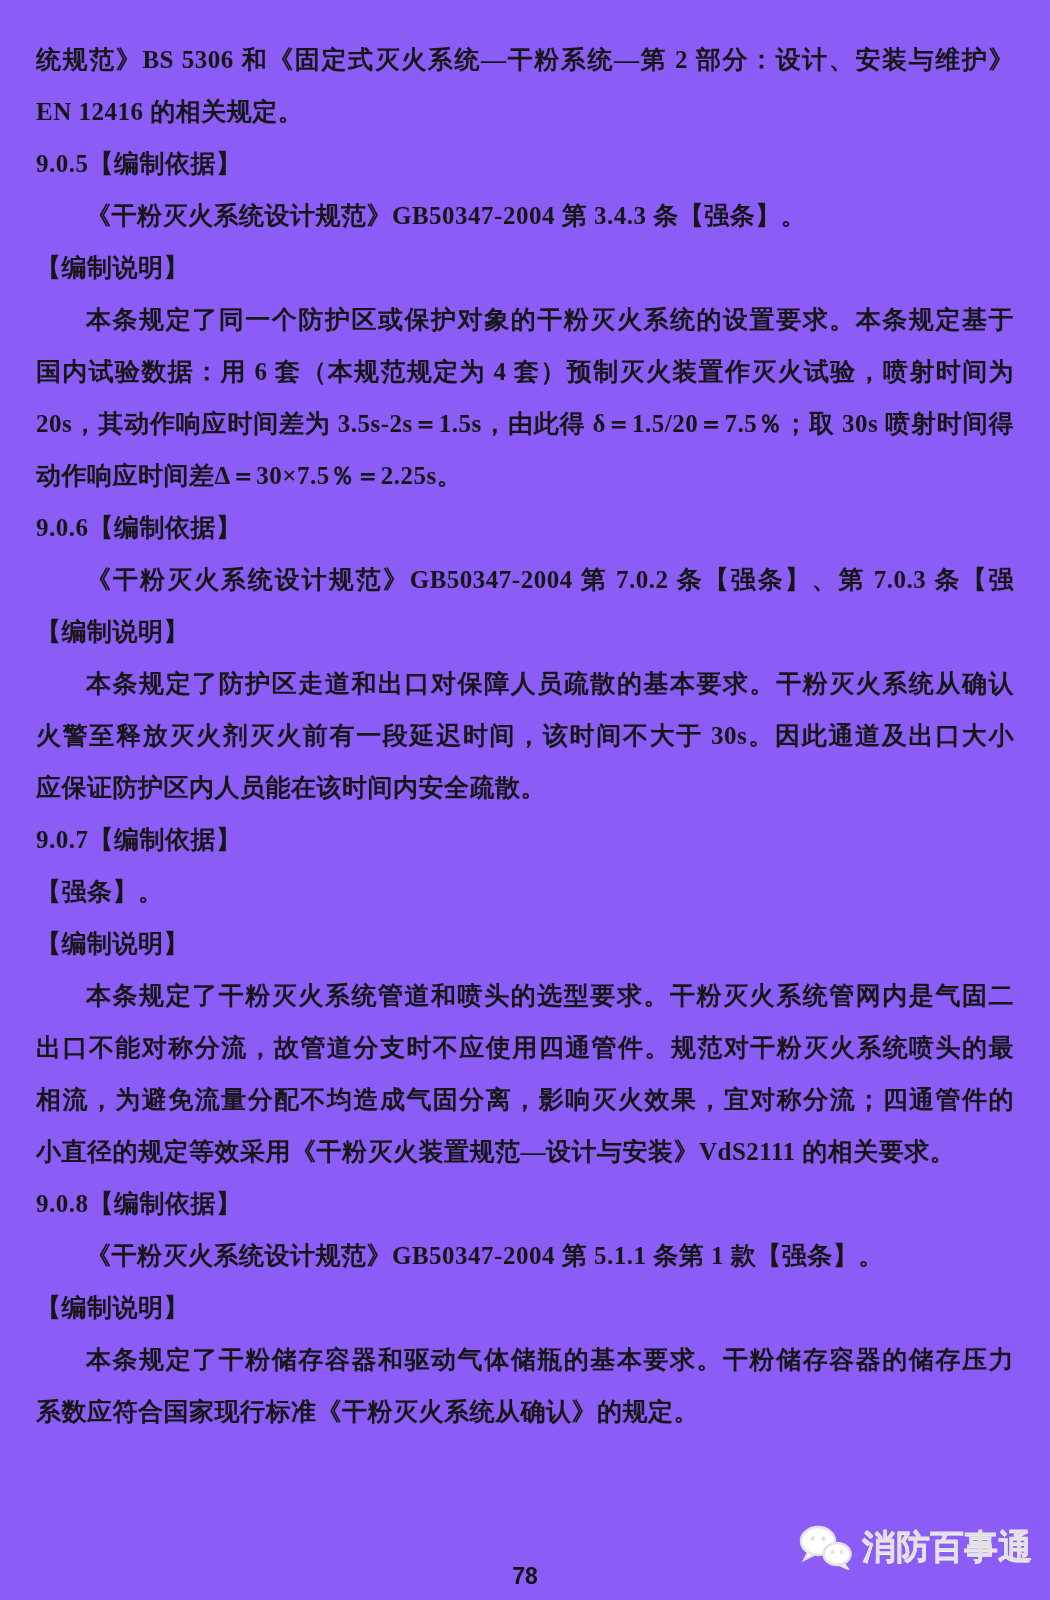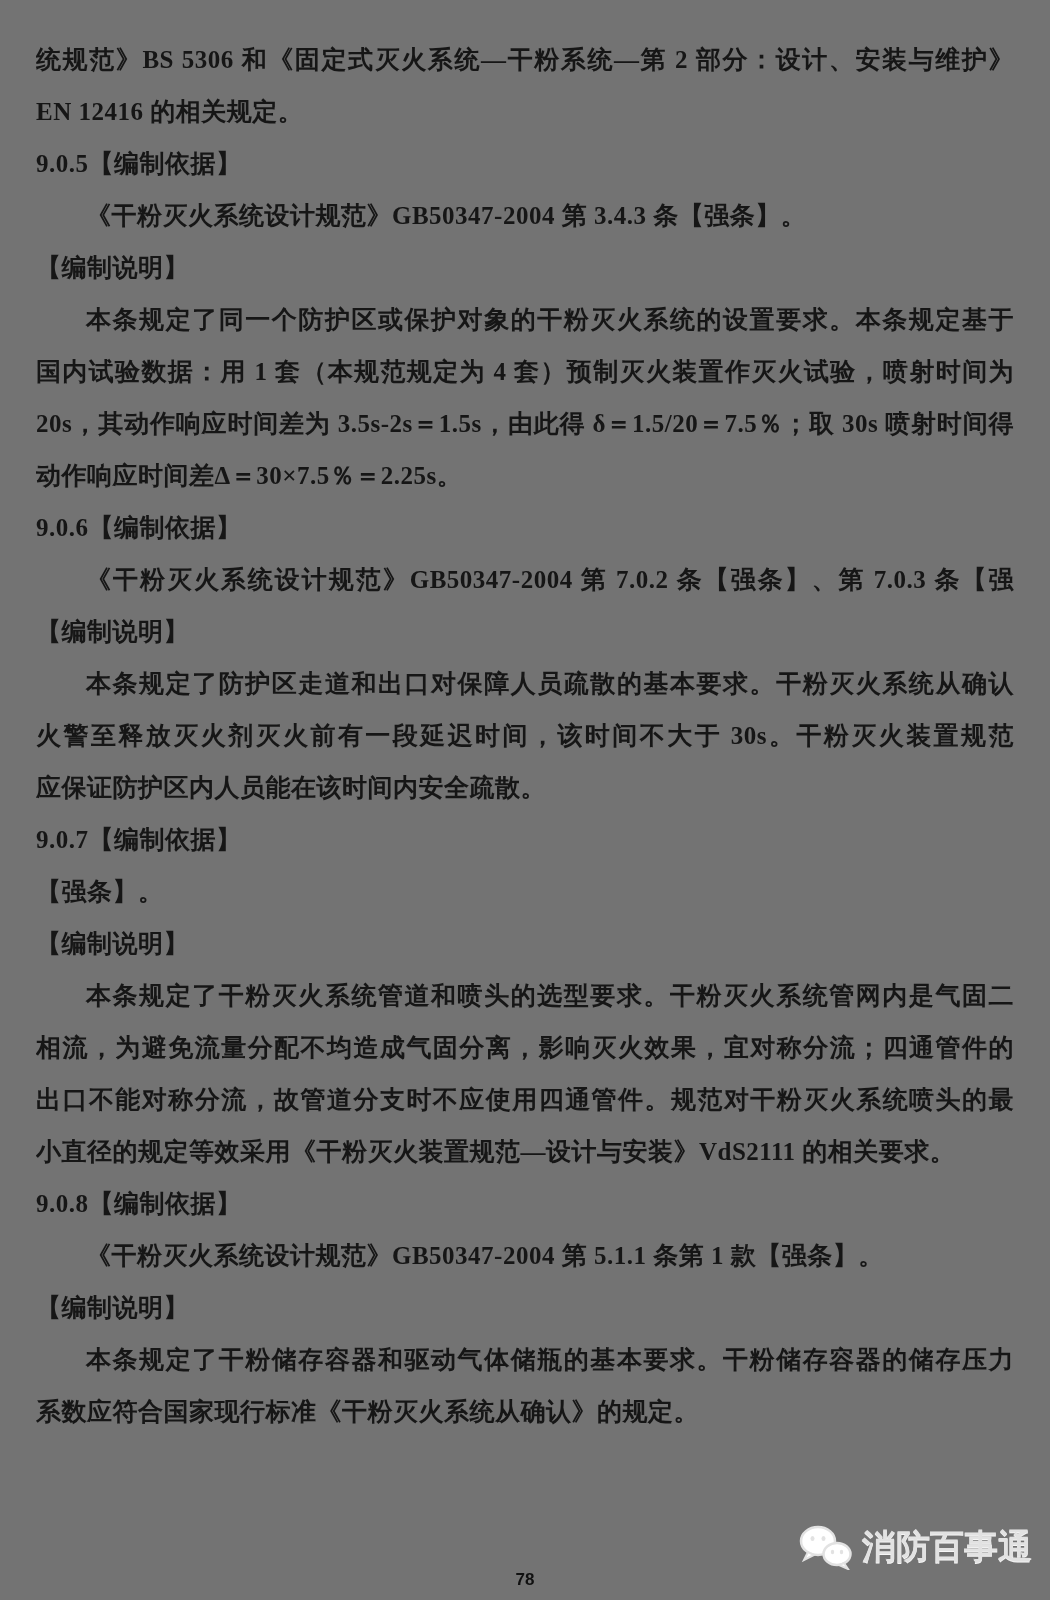--- a/index.html
+++ b/index.html
@@ -10,21 +10,21 @@
   body {
     width: 1050px;
     height: 1600px;
     position: relative;
     overflow: hidden;
     font-family: "Liberation Serif", "DejaVu Serif", serif;
   }
   .doc-page {
     position: absolute;
     inset: 0;
-    background: #737373;
+    background: #8b5cf6;
   }
   
   .doc-lines {
     position: absolute;
     left: 36px;
     top: 34px;
     width: 978px;
     font-size: 25px;
     font-weight: 700;
     color: #161616;
@@ -64,52 +64,52 @@
     display: block;
   }
   
   .page-number {
     position: absolute;
     left: 0;
     right: 0;
     bottom: 10px;
     text-align: center;
     font-family: "Liberation Sans", "DejaVu Sans", sans-serif;
-    font-size: 17px;
+    font-size: 23px;
     font-weight: 700;
     color: #111111;
   }
 </style>
 </head>
 <body>
 
 <div class="doc-page">
 
   <div class="doc-lines" id="doc-lines">
       <div class="line just">统规范》BS 5306 和《固定式灭火系统—干粉系统—第 2 部分：设计、安装与维护》</div>
       <div class="line">EN 12416 的相关规定。</div>
       <div class="line clause"><span class="num">9.0.5</span><span class="lab">【编制依据】</span></div>
       <div class="line ind">《干粉灭火系统设计规范》GB50347-2004 第 3.4.3 条【强条】。</div>
       <div class="line">【编制说明】</div>
       <div class="line just ind">本条规定了同一个防护区或保护对象的干粉灭火系统的设置要求。本条规定基于</div>
-      <div class="line just">国内试验数据：用 1 套（本规范规定为 4 套）预制灭火装置作灭火试验，喷射时间为</div>
+      <div class="line just">国内试验数据：用 6 套（本规范规定为 4 套）预制灭火装置作灭火试验，喷射时间为</div>
       <div class="line just">20s，其动作响应时间差为 3.5s-2s＝1.5s，由此得 δ＝1.5/20＝7.5％；取 30s 喷射时间得</div>
       <div class="line">动作响应时间差Δ＝30×7.5％＝2.25s。</div>
       <div class="line clause"><span class="num">9.0.6</span><span class="lab">【编制依据】</span></div>
       <div class="line just ind">《干粉灭火系统设计规范》GB50347-2004 第 7.0.2 条【强条】、第 7.0.3 条【强条】。</div>
       <div class="line">【编制说明】</div>
       <div class="line just ind">本条规定了防护区走道和出口对保障人员疏散的基本要求。干粉灭火系统从确认</div>
-      <div class="line just">火警至释放灭火剂灭火前有一段延迟时间，该时间不大于 30s。干粉灭火装置规范</div>
+      <div class="line just">火警至释放灭火剂灭火前有一段延迟时间，该时间不大于 30s。因此通道及出口大小</div>
       <div class="line">应保证防护区内人员能在该时间内安全疏散。</div>
       <div class="line clause"><span class="num">9.0.7</span><span class="lab">【编制依据】</span></div>
       <div class="line">【强条】。</div>
       <div class="line">【编制说明】</div>
       <div class="line just ind">本条规定了干粉灭火系统管道和喷头的选型要求。干粉灭火系统管网内是气固二</div>
+      <div class="line just">出口不能对称分流，故管道分支时不应使用四通管件。规范对干粉灭火系统喷头的最</div>
       <div class="line just">相流，为避免流量分配不均造成气固分离，影响灭火效果，宜对称分流；四通管件的</div>
-      <div class="line just">出口不能对称分流，故管道分支时不应使用四通管件。规范对干粉灭火系统喷头的最</div>
       <div class="line">小直径的规定等效采用《干粉灭火装置规范—设计与安装》VdS2111 的相关要求。</div>
       <div class="line clause"><span class="num">9.0.8</span><span class="lab">【编制依据】</span></div>
       <div class="line ind">《干粉灭火系统设计规范》GB50347-2004 第 5.1.1 条第 1 款【强条】。</div>
       <div class="line">【编制说明】</div>
       <div class="line just ind">本条规定了干粉储存容器和驱动气体储瓶的基本要求。干粉储存容器的储存压力</div>
       <div class="line">系数应符合国家现行标准《干粉灭火系统从确认》的规定。</div>
     </div>
 
   <div class="watermark">
     <svg width="56" height="46" viewBox="0 0 56 46" fill="none" xmlns="http://www.w3.org/2000/svg">

